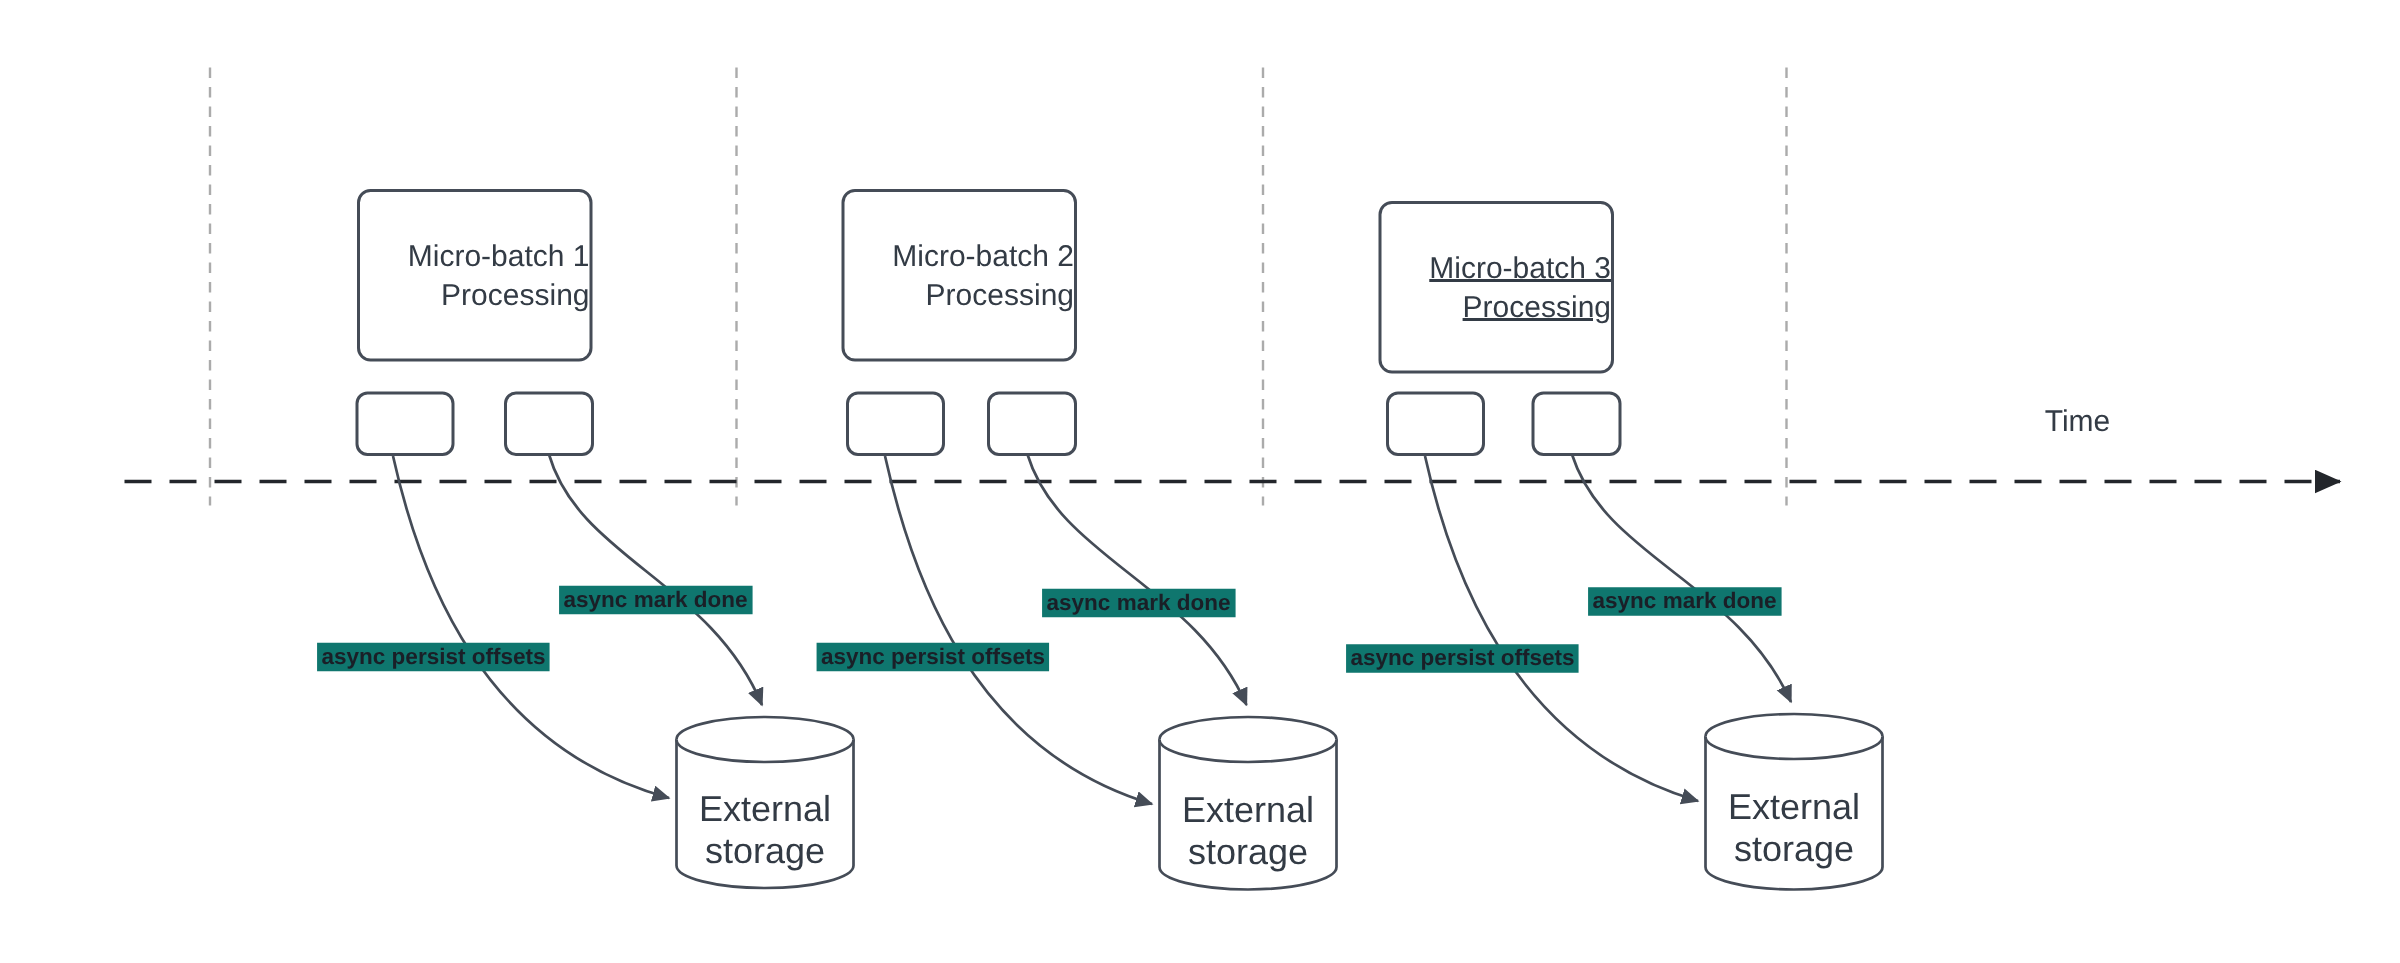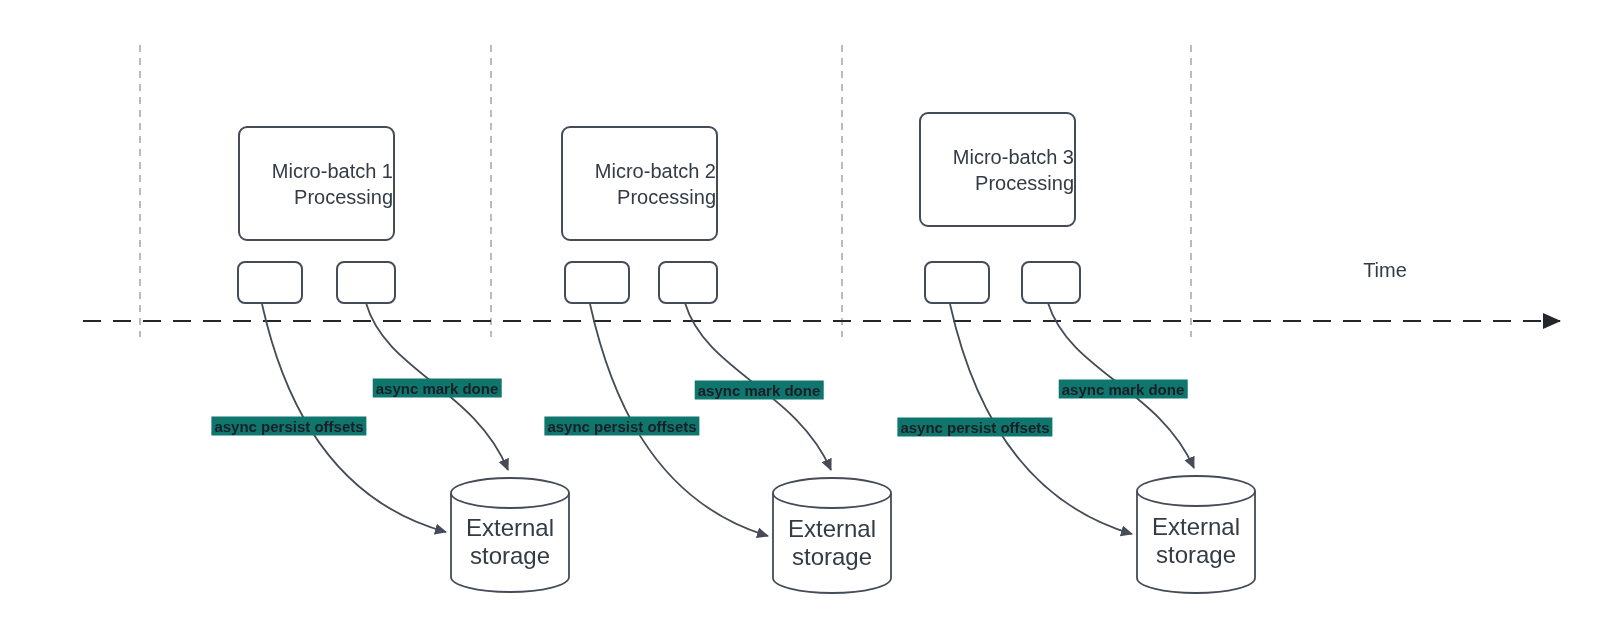--- a/index.html
+++ b/index.html
@@ -5,21 +5,21 @@
   html,body{margin:0;padding:0;background:#ffffff;}
   .canvas{
     position:relative;
     width:1600px;height:642px;
     background:#ffffff;
     font-family:"Liberation Sans", sans-serif;
     overflow:hidden;
   }
   .layer{position:absolute;left:0;top:0;}
   .abs{position:absolute;}
-  .center-anchor{transform:translate(-50%,-50%);}
+  .center-anchor{transform:translate(-50%,-50%);margin-top:12px;}
 
   .main-box{
     box-sizing:border-box;
     width:157px;height:115px;
     border:2px solid var(--c-stroke,#454c57);
     border-radius:9px;
     background:#ffffff;
     display:flex;flex-direction:column;
     align-items:flex-end;justify-content:center;
     font-size:20px;line-height:26px;
@@ -126,21 +126,21 @@
   </div>
   <div class="abs task-box task-a" style="left:564px;top:261px;"></div>
   <div class="abs task-box task-b" style="left:658px;top:261px;"></div>
   <div class="abs center-anchor flow-label" style="left:622px;top:426px;">async persist offsets</div>
   <div class="abs center-anchor flow-label" style="left:759px;top:390px;">async mark done</div>
   <div class="abs center-anchor storage-label" style="left:832px;top:543px;">
     <div>External</div>
     <div>storage</div>
   </div>
 
-  <div class="abs main-box" style="left:919px;top:112px;">
+  <div class="abs main-box" style="left:919px;top:134px;text-decoration:underline;">
     <span>Micro-batch 3</span>
     <span>Processing</span>
   </div>
   <div class="abs task-box task-a" style="left:924px;top:261px;"></div>
   <div class="abs task-box task-b" style="left:1021px;top:261px;"></div>
   <div class="abs center-anchor flow-label" style="left:975px;top:427px;">async persist offsets</div>
   <div class="abs center-anchor flow-label" style="left:1123px;top:389px;">async mark done</div>
   <div class="abs center-anchor storage-label" style="left:1196px;top:541px;">
     <div>External</div>
     <div>storage</div>

